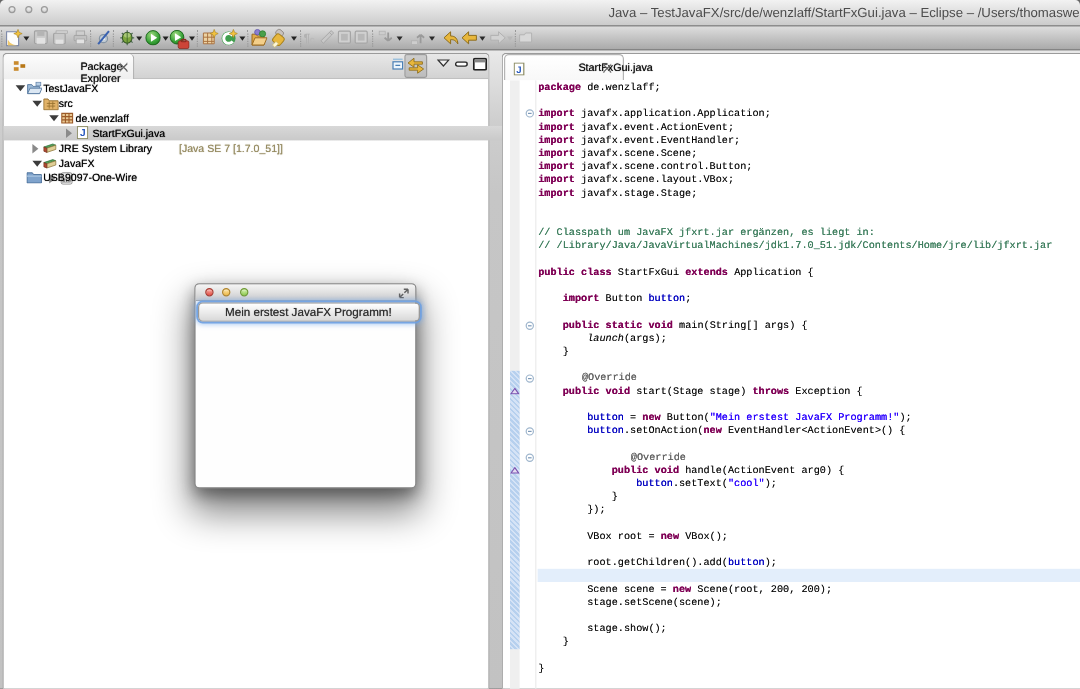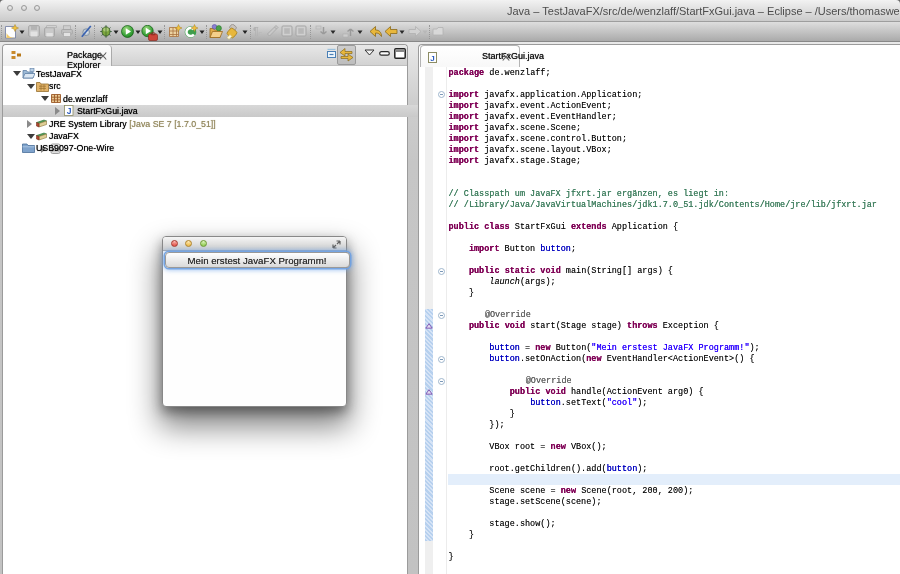--- a/index.html
+++ b/index.html
@@ -48,21 +48,21 @@
 pre.code .a { color:#646464;padding-left:16px; }
 pre.code .i { font-style:italic; }
 
 .tree { position:absolute; left:0; top:22px; width:404px; height:300px; color:#111; }
 .trow { position:absolute; left:0; width:476px; height:12.5px; white-space:nowrap; }
 .trow .lbl { position:absolute; top:1.5px; font-weight:normal; color:#000; font-size:8.8px; text-shadow:0 0 0.7px rgba(0,0,0,0.85); }
 .sel { background:linear-gradient(#d8d8d8,#c9c9c9); }
 .dis { position:absolute; width:0; height:0; }
 .dis.open { border-left:4px solid transparent; border-right:4px solid transparent; border-top:5.5px solid #3c3c3c; top:4px; }
 .dis.closed { border-top:4px solid transparent; border-bottom:4px solid transparent; border-left:5.5px solid #8a8a8a; top:2.5px; }
-.decor { color:#94895f; text-shadow:0 0 0.7px rgba(148,137,95,0.85); }
+.decor { color:#94895f; text-shadow:0 0 0.7px rgba(148,137,95,0.85);margin-left:20px; }
 .gpath { color:#8a8a8a; text-shadow:none; font-size:9px; }
 
 .fxwin { position:absolute; left:162px; top:236px; width:185px; height:171px; background:#fefefe;
   border-radius:4px; border:1px solid #888;
   box-shadow:0 17px 30px 3px rgba(0,0,0,.48), 0 5px 12px rgba(0,0,0,.38); z-index:50; }
 .fxtitle { position:absolute; left:0; top:0; width:183px; height:14px;
   background:linear-gradient(#f5f5f5,#cdcdcd); border-bottom:1px solid #a8a8a8; border-radius:3px 3px 0 0; }
 .lite { position:absolute; top:3px; width:7px; height:7px; border-radius:50%; box-shadow:inset 0 1px 1px rgba(255,255,255,.5); }
 .lite.red { left:7.5px; background:radial-gradient(circle at 50% 30%, #f5968e,#e04237); border:0.5px solid #a83a30; }
 .lite.yel { left:22px; background:radial-gradient(circle at 50% 30%, #fadc90,#ecb23a); border:0.5px solid #b0842a; }

